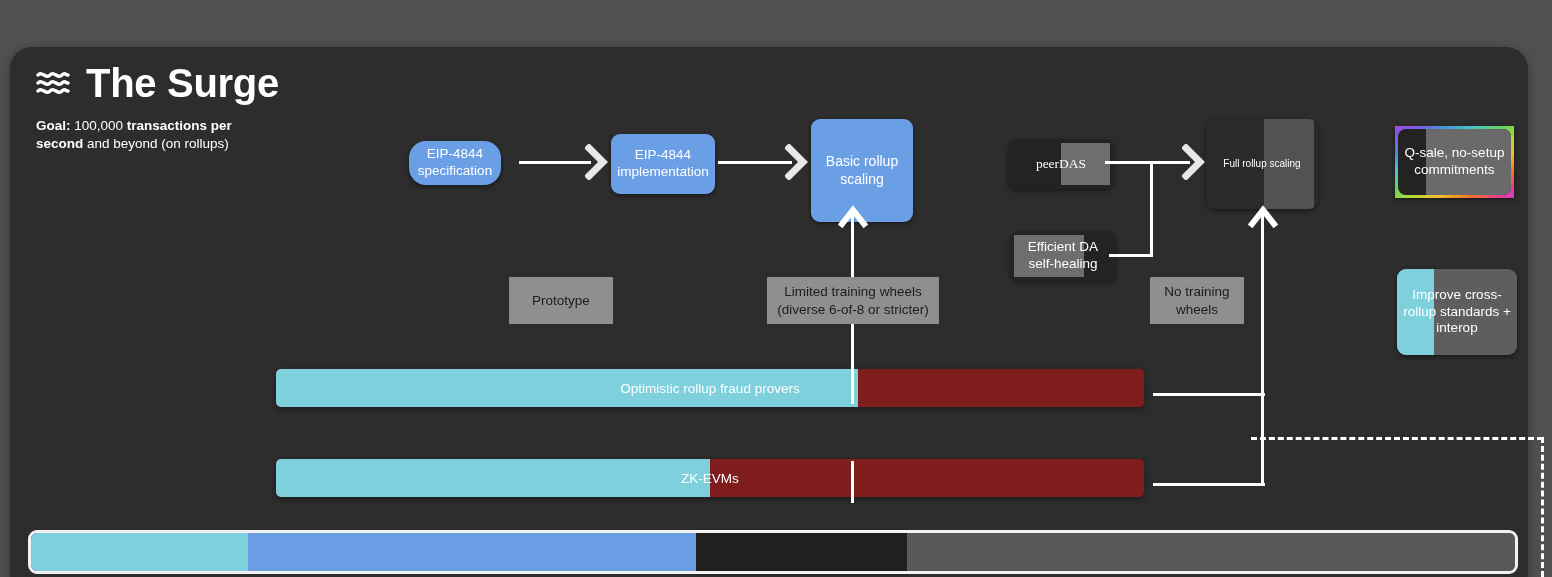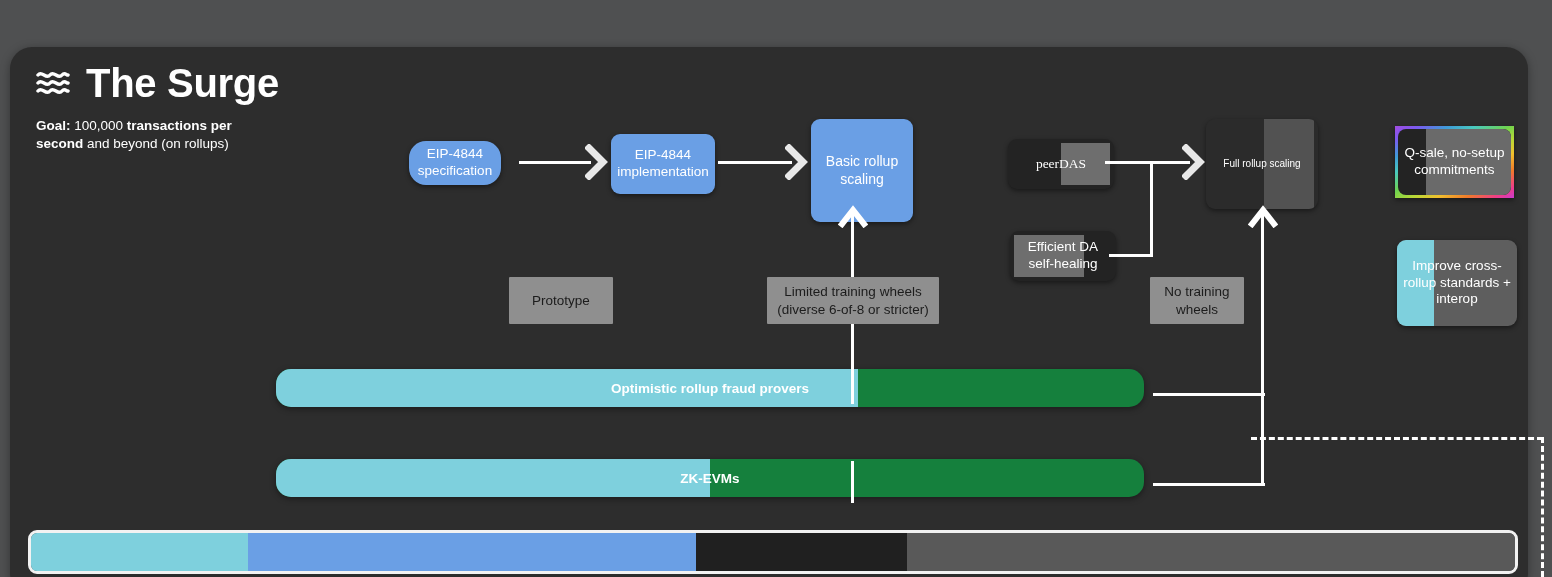--- a/index.html
+++ b/index.html
@@ -124,27 +124,26 @@
     align-items: center;
     justify-content: center;
     box-sizing: border-box;
     z-index: 30;
     border-radius: 1px;
   }
 
   
   .pbar {
     position: absolute;
-    border-radius: 15px;
-    background: #15803d;
+    border-radius: 5px;
+    background: #7f1d1d;
     box-sizing: border-box;
     overflow: hidden;
     box-shadow: 0 2px 6px rgba(0,0,0,0.4);
     z-index: 12;
-    font-weight: bold;
   }
   .pbar .fill {
     position: absolute; left: 0; top: 0; bottom: 0;
     background: #7ed0dd;
   }
   .pbar .ptext {
     position: absolute;
     left: 0; right: 0; top: 50%;
     transform: translateY(-50%);
     text-align: center;
@@ -276,21 +275,21 @@
     </div>
 
     <div class="node rainbow" style="left:1385px; top:79px; width:119px; height:72px;">
       <span class="inner">
         <span class="base"></span>
         <span class="plate" style="left:28px; right:0;"></span>
         <span class="label">Q-sale, no-setup commitments</span>
       </span>
     </div>
 
-    <div class="node split" style="left:1387px; top:193px; width:120px; height:86px;">
+    <div class="node split" style="left:1387px; top:222px; width:120px; height:86px;">
       <span class="cyanfill" style="width:37px;"></span>
       <span class="label">Improve cross-rollup standards + interop</span>
     </div>
 
     <div class="annot" style="left:499px; top:230px; width:104px; height:47px;">
       <span>Prototype</span>
     </div>
 
     <div class="annot" style="left:757px; top:230px; width:172px; height:47px;">
       <span>Limited training wheels (diverse 6-of-8 or stricter)</span>

